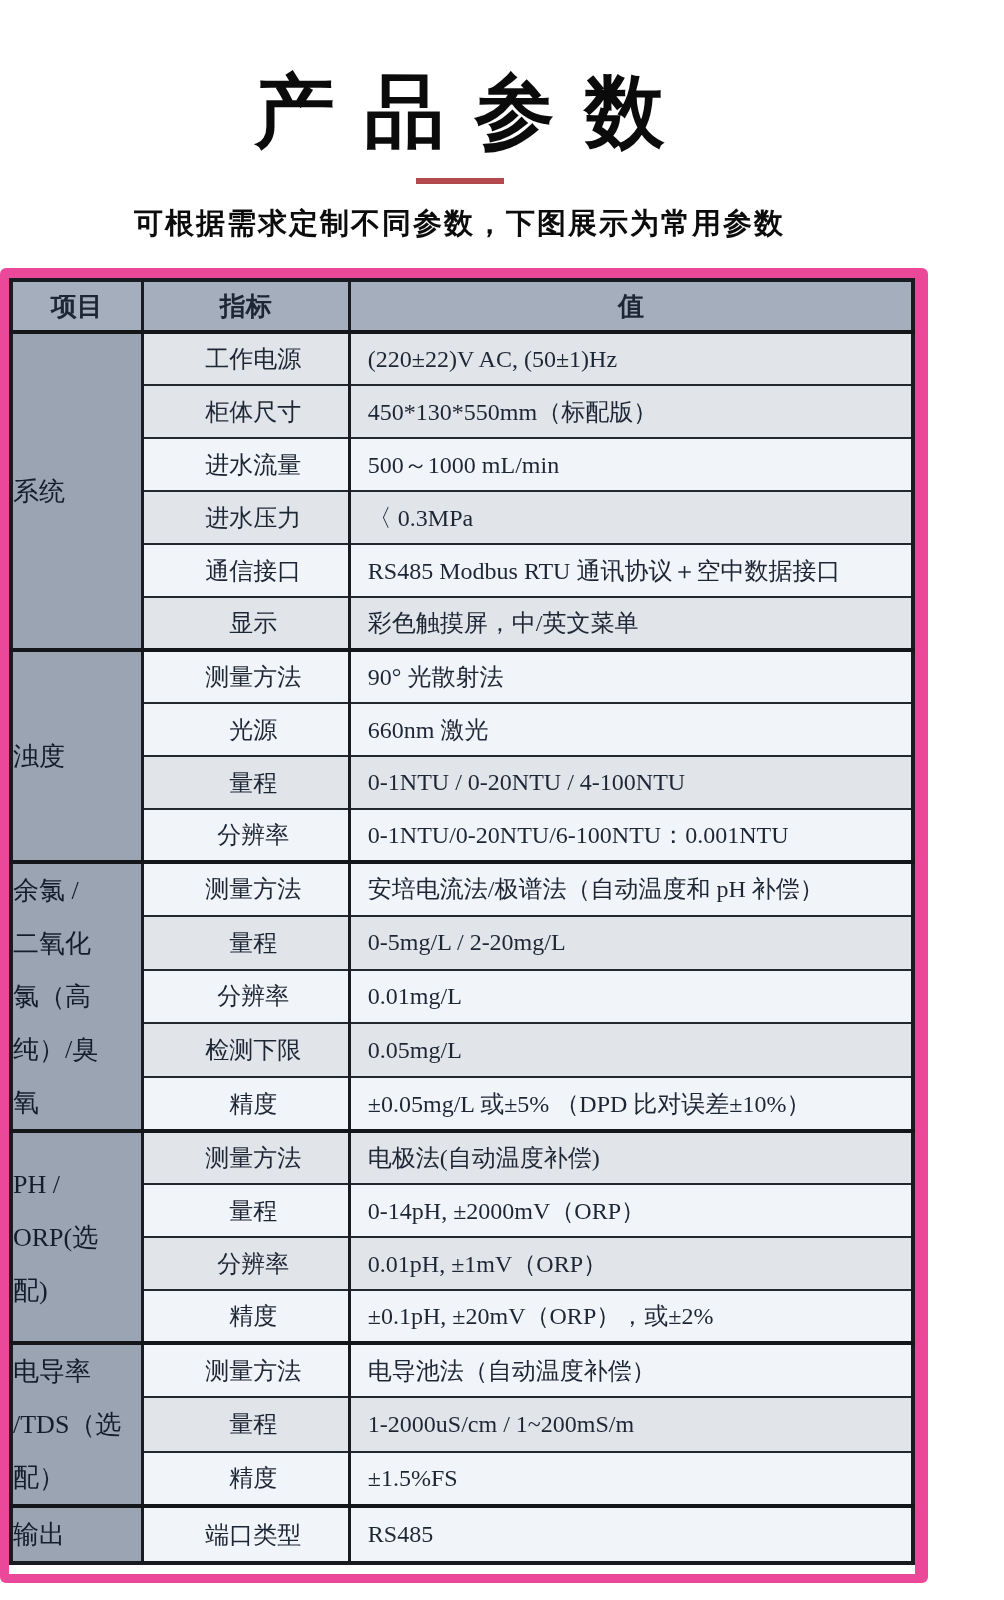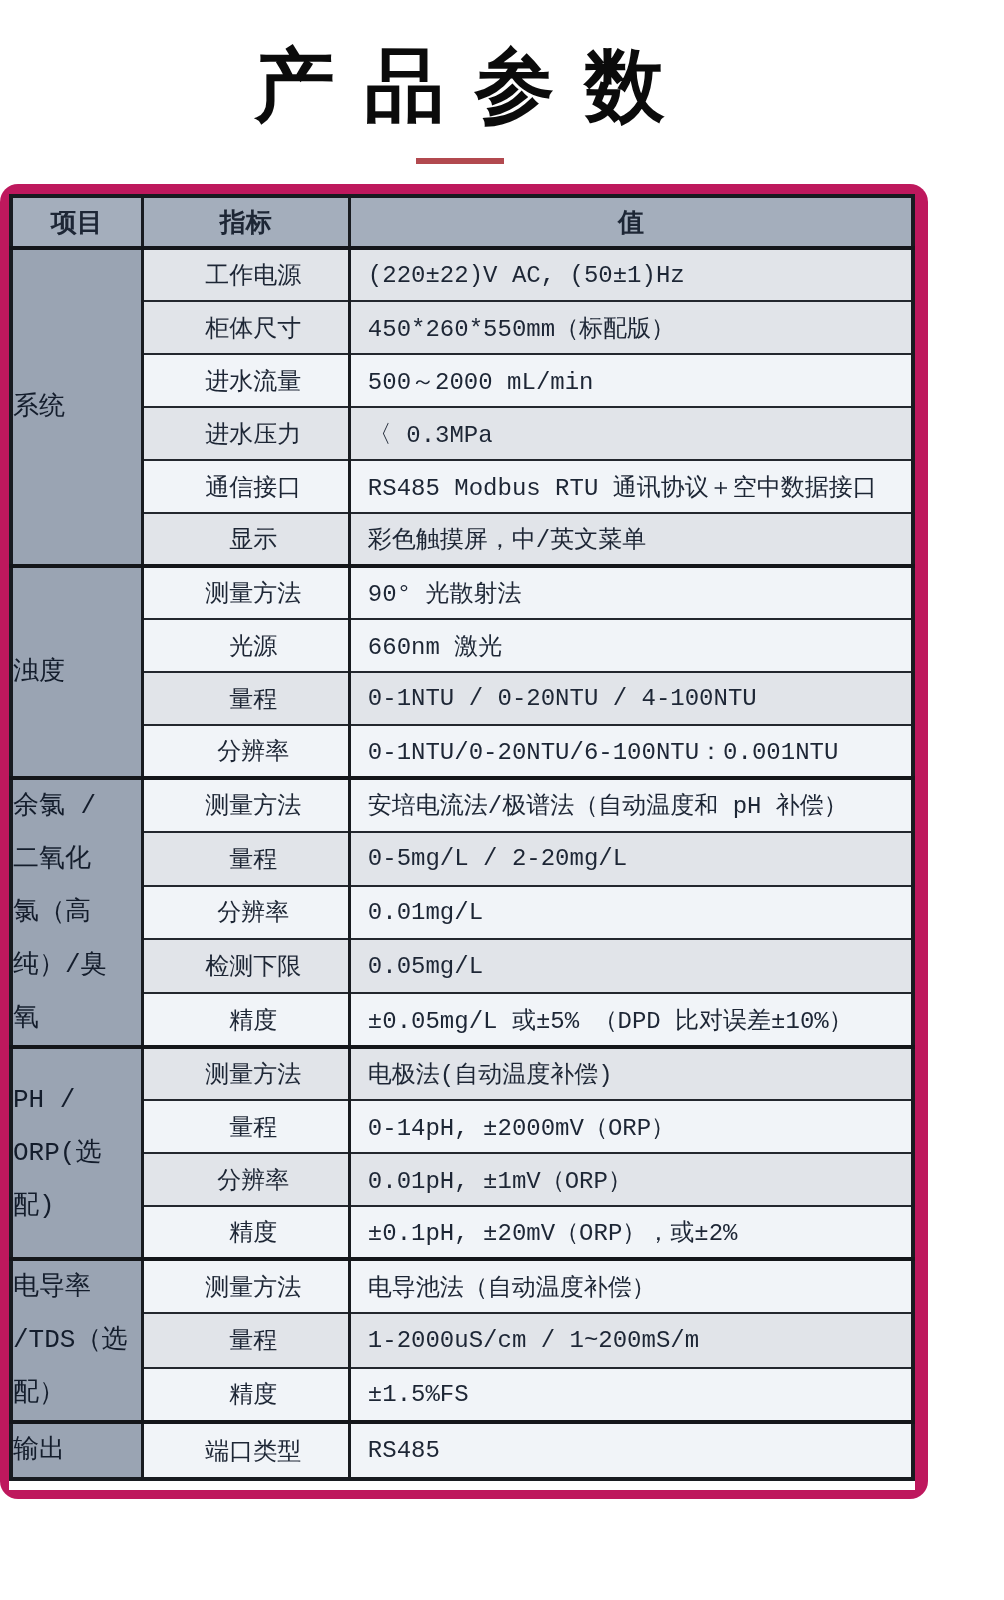--- a/index.html
+++ b/index.html
@@ -4,21 +4,21 @@
 <style>
   * { margin: 0; padding: 0; box-sizing: border-box; }
   html, body { background: #ffffff; }
   body {
     width: 1004px;
     min-height: 1600px;
     margin: 0 auto;
     font-family: "Liberation Serif", "DejaVu Serif", serif;
     color: #1d2635;
   }
-  .page { width: 919px; min-height: 1600px; padding-top: 40px; font-family: Liberation Mono, monospace; }
+  .page { width: 919px; min-height: 1600px; padding-top: 60px; }
 
   .page-title {
     text-align: center;
     font-weight: 900;
     font-size: 80px;
     line-height: 1.3;
     letter-spacing: 30px;
     margin-left: 30px; 
     color: #0b0b0b;
   }
@@ -32,22 +32,22 @@
     font-weight: 700;
     font-size: 29px;
     letter-spacing: 2px;
     color: #0c0c0c;
     margin-bottom: 24px;
   }
 
   .frame {
     width: 928px;
     margin: 8px auto;
-    background: #be185d;
-    border-radius: 18px;
+    background: #ec4899;
+    border-radius: 6px;
     padding: 10px 13px 9px 9px;
   }
   .table-wrap {
     background: #ffffff;
     padding-bottom: 9px;
   }
   table.spec-table {
     width: 100%;
     border-collapse: collapse;
     table-layout: fixed;
@@ -90,20 +90,21 @@
 </style>
 </head>
 <body>
 
 <div class="page">
 
   <h1 class="page-title">产品参数</h1>
 
   <div class="accent-bar" style="background: rgb(178, 73, 79);"></div>
 
+  <p class="page-subtitle">可根据需求定制不同参数，下图展示为常用参数</p>
 
   <div class="frame">
     <div class="table-wrap">
       <table class="spec-table">
         <colgroup>
           <col style="width:131px">
           <col style="width:207px">
           <col style="width:563px">
         </colgroup>
         <thead>
@@ -114,25 +115,25 @@
           </tr>
         </thead>
         <tbody id="spec-body">
             <tr class="shaded group-start">
               <td class="group-cell" rowspan="6">系统</td>
               <td class="indicator-cell">工作电源</td>
               <td class="value-cell">(220±22)V AC, (50±1)Hz</td>
             </tr>
             <tr class="shaded">
               <td class="indicator-cell">柜体尺寸</td>
-              <td class="value-cell">450*260*550mm（标配版）</td>
+              <td class="value-cell">450*130*550mm（标配版）</td>
             </tr>
             <tr class="light">
               <td class="indicator-cell">进水流量</td>
-              <td class="value-cell">500～2000 mL/min</td>
+              <td class="value-cell">500～1000 mL/min</td>
             </tr>
             <tr class="shaded">
               <td class="indicator-cell">进水压力</td>
               <td class="value-cell">〈 0.3MPa</td>
             </tr>
             <tr class="light">
               <td class="indicator-cell">通信接口</td>
               <td class="value-cell">RS485 Modbus RTU 通讯协议＋空中数据接口</td>
             </tr>
             <tr class="shaded">

